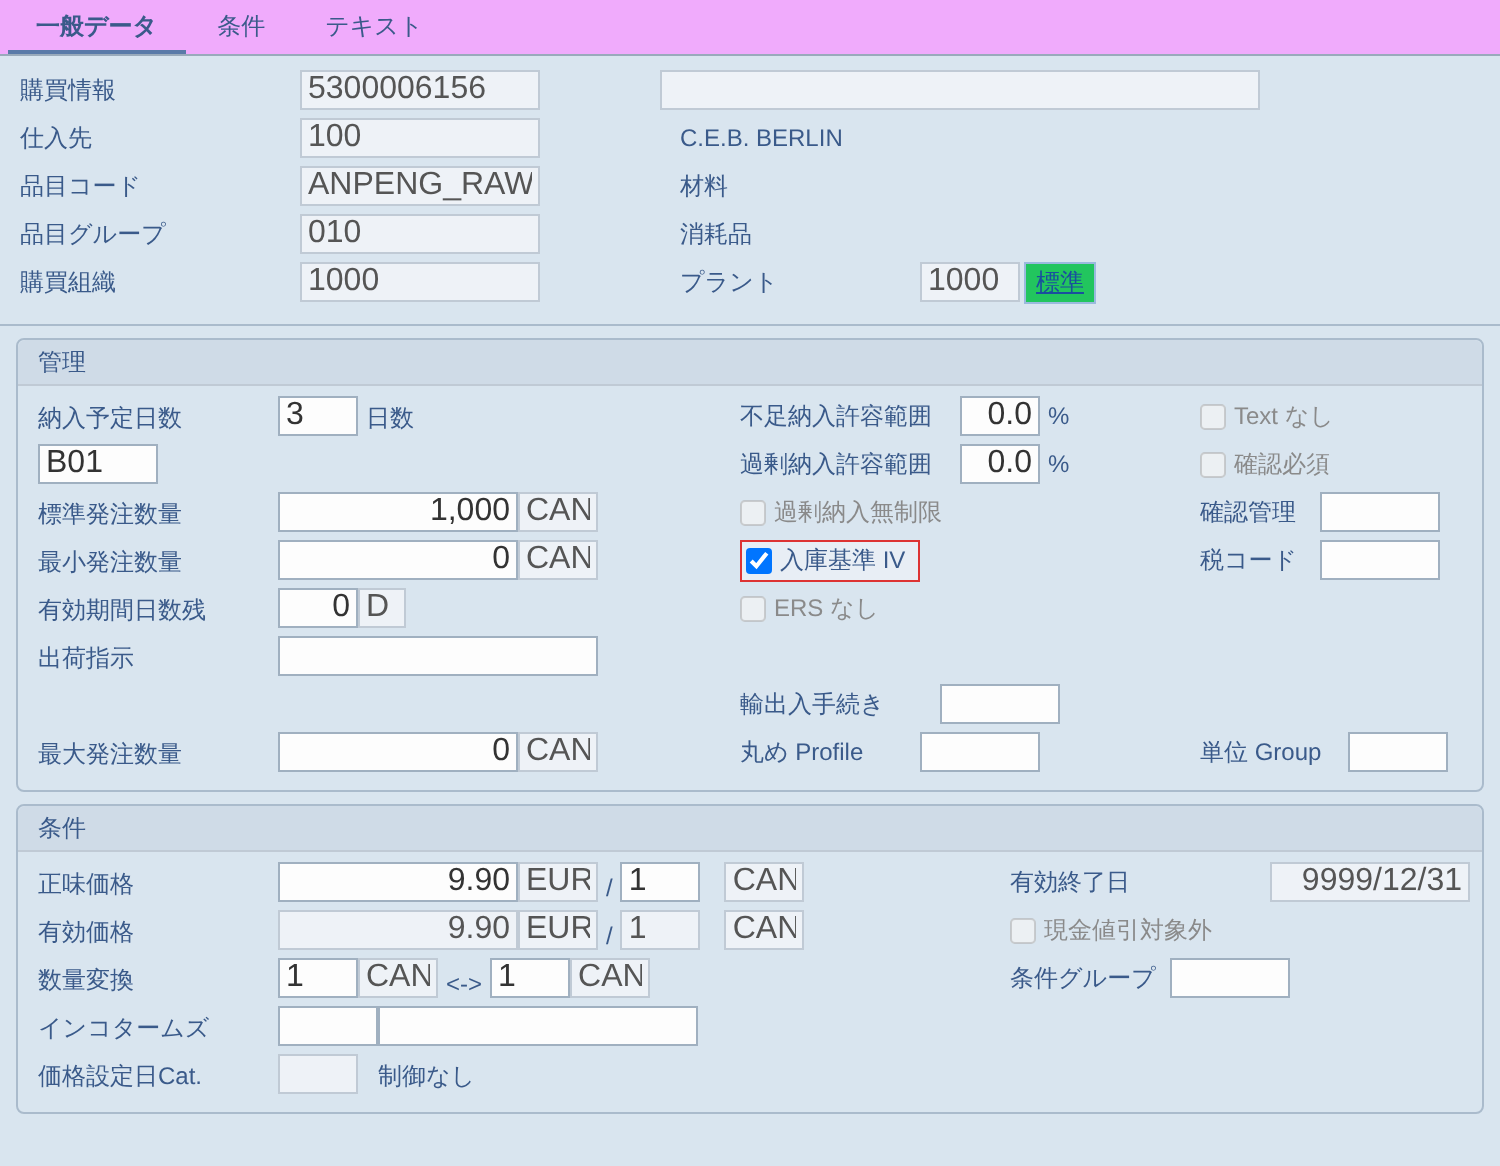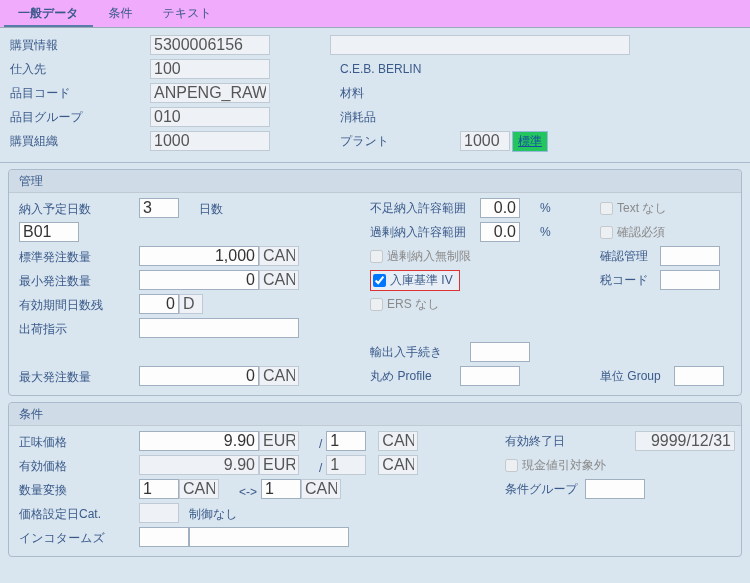--- a/index.html
+++ b/index.html
@@ -110,21 +110,20 @@
     color: #1a4f9e;
     padding: 1px 5px;
     text-decoration: underline;
     margin-left: 2px;
     border: 1px solid #9abadd;
     font-size: 12px;
   }
   .unit {
     color: #3a5a8a;
     padding: 0 4px;
-    margin-left: 16px;
   }
   .ralign { text-align: right; }
   .midcol { width: 230px; flex-shrink:0; display:flex; align-items:center; padding-left:6px;}
   .rightcol { flex: 1; display:flex; align-items:center; padding-left:6px;}
   .leftcol { width: 345px; flex-shrink:0; display:flex; align-items:flex-end;}
   .leftcol .lab { width: 120px;}
 </style>
 </head>
 <body>
 
@@ -335,26 +334,26 @@
         <input type="text" class="w40" value="1" style="">
         <input type="text" class="w40 ro" value="CAN" style="">
       </div>
       <div class="rightcol">
         <span class="lab2" style="width:80px">条件グループ</span>
         <input type="text" class="w60" style="">
       </div>
     </div>
     <div class="row">
       <div class="leftcol" style="width:480px">
+        <span class="lab">インコタームズ</span>
+        <input type="text" class="w50" style="">
+        <input type="text" class="w160" style="">
+      </div>
+    </div>
+    <div class="row">
+      <div class="leftcol" style="width:480px">
         <span class="lab">価格設定日Cat.</span>
         <input type="text" class="w40 ro" style="">
         <span class="desc">制御なし</span>
       </div>
     </div>
-    <div class="row">
-      <div class="leftcol" style="width:480px">
-        <span class="lab">インコタームズ</span>
-        <input type="text" class="w50" style="">
-        <input type="text" class="w160" style="">
-      </div>
-    </div>
   </div>
 </div>
 
 </body></html>

